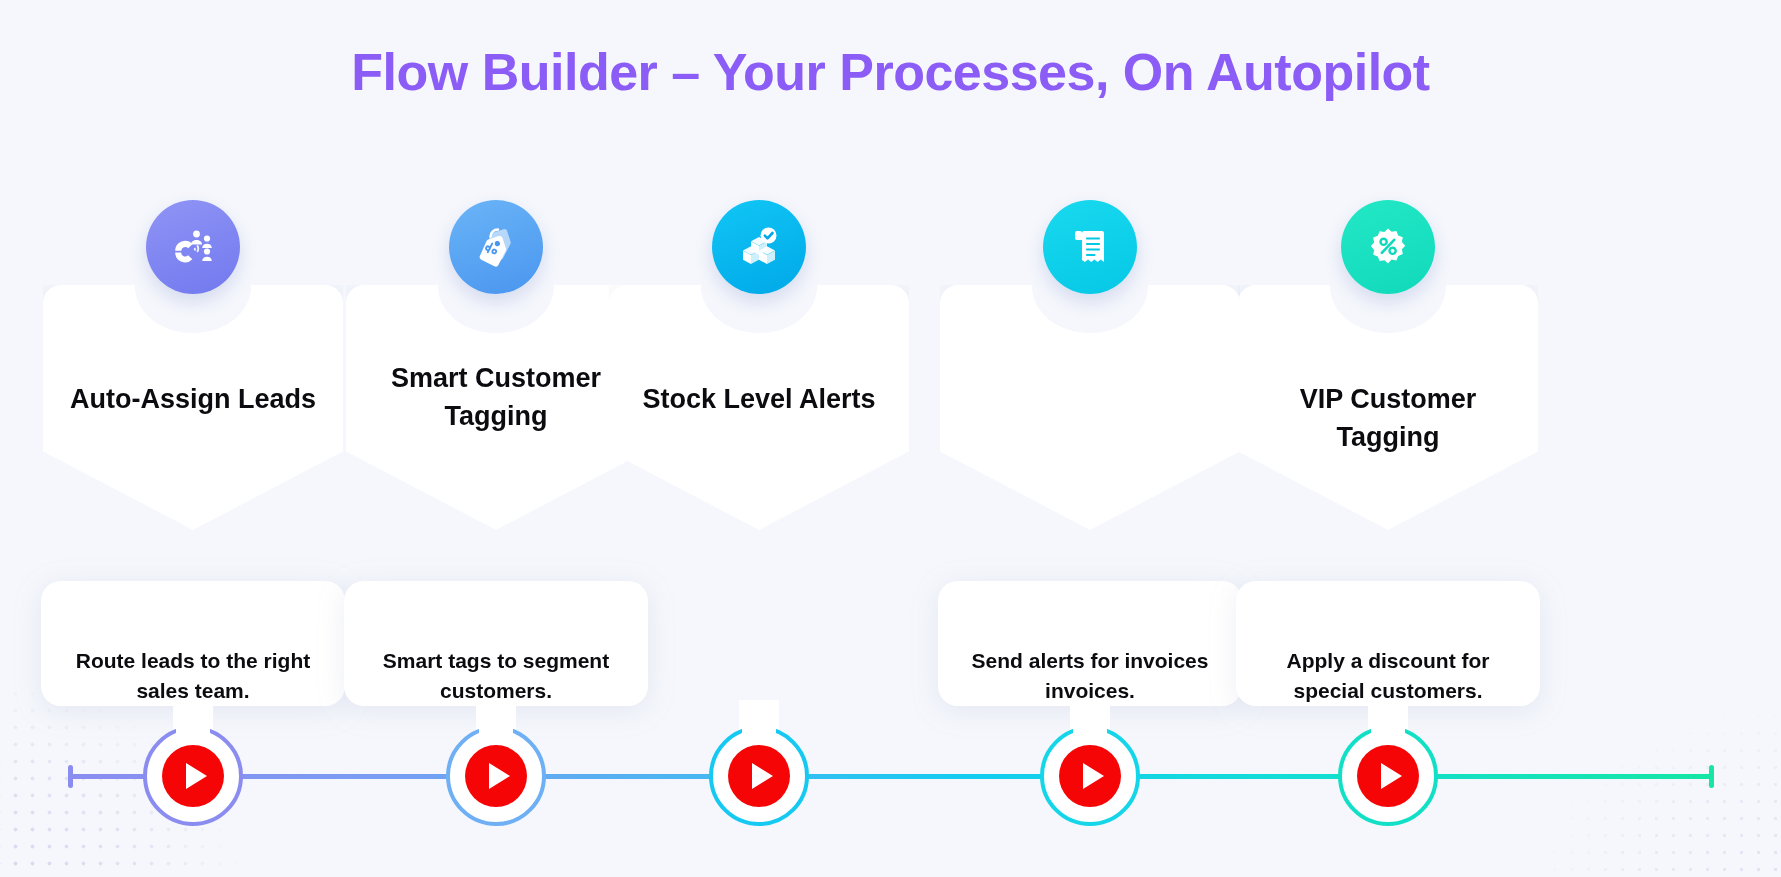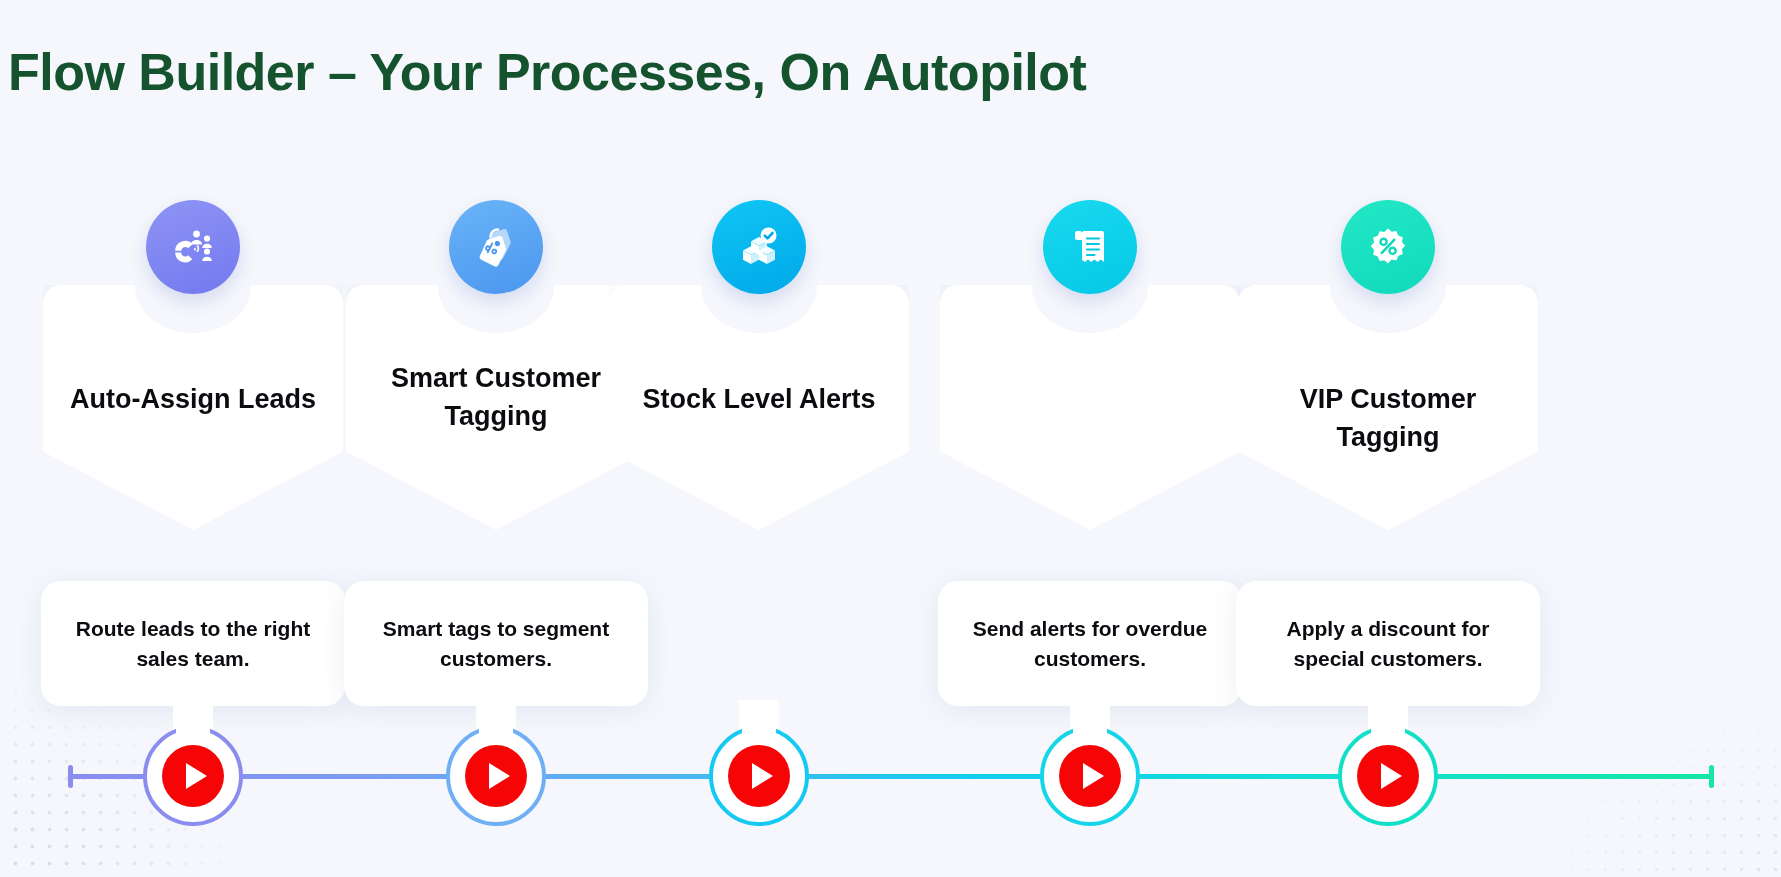--- a/index.html
+++ b/index.html
@@ -44,27 +44,26 @@
     mask-image: radial-gradient(ellipse 330px 230px at 100% 100%, rgba(0,0,0,.75) 0%, rgba(0,0,0,.40) 45%, rgba(0,0,0,0) 80%);
     opacity: .7;
   }
 
   
   .page-title {
     position: absolute;
     top: 42px;
     left: 0;
     width: 100%;
-    text-align: left;
+    text-align: center;
     font-size: 52px;
     font-weight: 700;
     letter-spacing: -0.5px;
-    color: #14532d;
+    color: #8b5cf6;
     z-index: 5;
-    padding-left: 8px;
   }
 
   
   .board {
     position: absolute;
     top: 0; left: 0;
     width: 1781px;
     height: 877px;
     z-index: 2;
   }
@@ -134,21 +133,21 @@
   
   .desc-card {
     position: absolute;
     top: 581px;
     left: 8px;
     width: 304px;
     height: 125px;
     background: #ffffff;
     border-radius: 20px;
     display: flex;
-    align-items: center;
+    align-items: flex-end;
     justify-content: center;
     filter: drop-shadow(0 5px 14px rgba(120,130,180,.13));
   }
   .desc-text {
     text-align: center;
     font-size: 21px;
     font-weight: 700;
     line-height: 1.42;
     color: #0b0b10;
     padding: 0 14px;
@@ -347,21 +346,21 @@
       <div class="notch"></div>
     </div>
     <div class="icon-circle" style="background:linear-gradient(160deg,#18d9ee,#06c8e6)">
       <svg viewBox="0 0 48 48" fill="none" aria-hidden="true">
         <path d="M18 8h18a2 2 0 0 1 2 2v29l-3.2-2.4L31.6 39l-3.2-2.4L25.2 39 22 36.6 18.8 39 16 36.9V10a2 2 0 0 1 2-2z" fill="#fff"></path>
         <path d="M16 10a2 2 0 0 0-2-2h-3a2 2 0 0 0-2 2v5a2 2 0 0 0 2 2h5z" fill="#fff"></path>
         <path d="M21 15.5h12M21 21h12M21 26.5h12M21 32h7.5" stroke="#06c8e6" stroke-width="2.2" stroke-linecap="round"></path>
       </svg>
     </div>
     <div class="desc-card">
-      <div class="desc-text">Send alerts for overdue customers.</div>
+      <div class="desc-text">Send alerts for invoices invoices.</div>
     </div>
     <div class="desc-tail"></div>
     <div class="node">
       <div class="node-ring" style="border-color:#14d6e8"></div>
       <div class="node-gap"></div>
       <div class="play-btn">
           <span class="tri"></span>
         </div>
     </div>
   </div>

